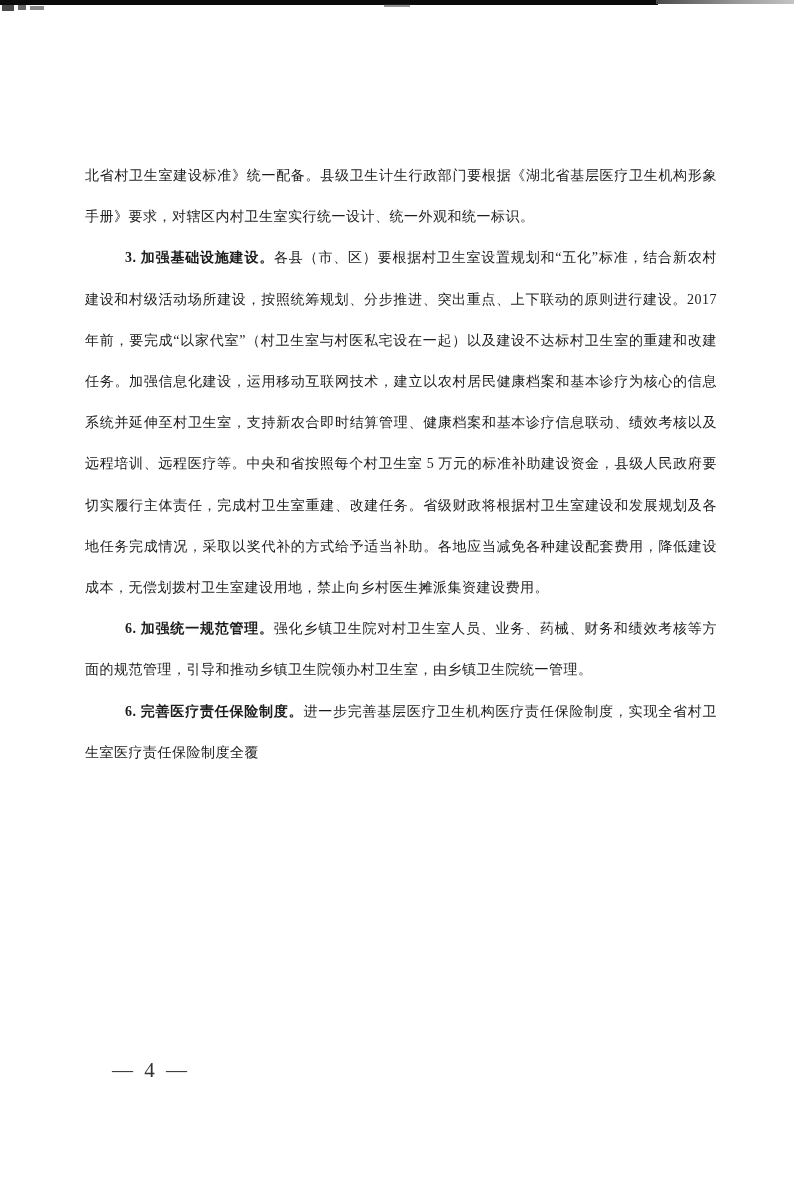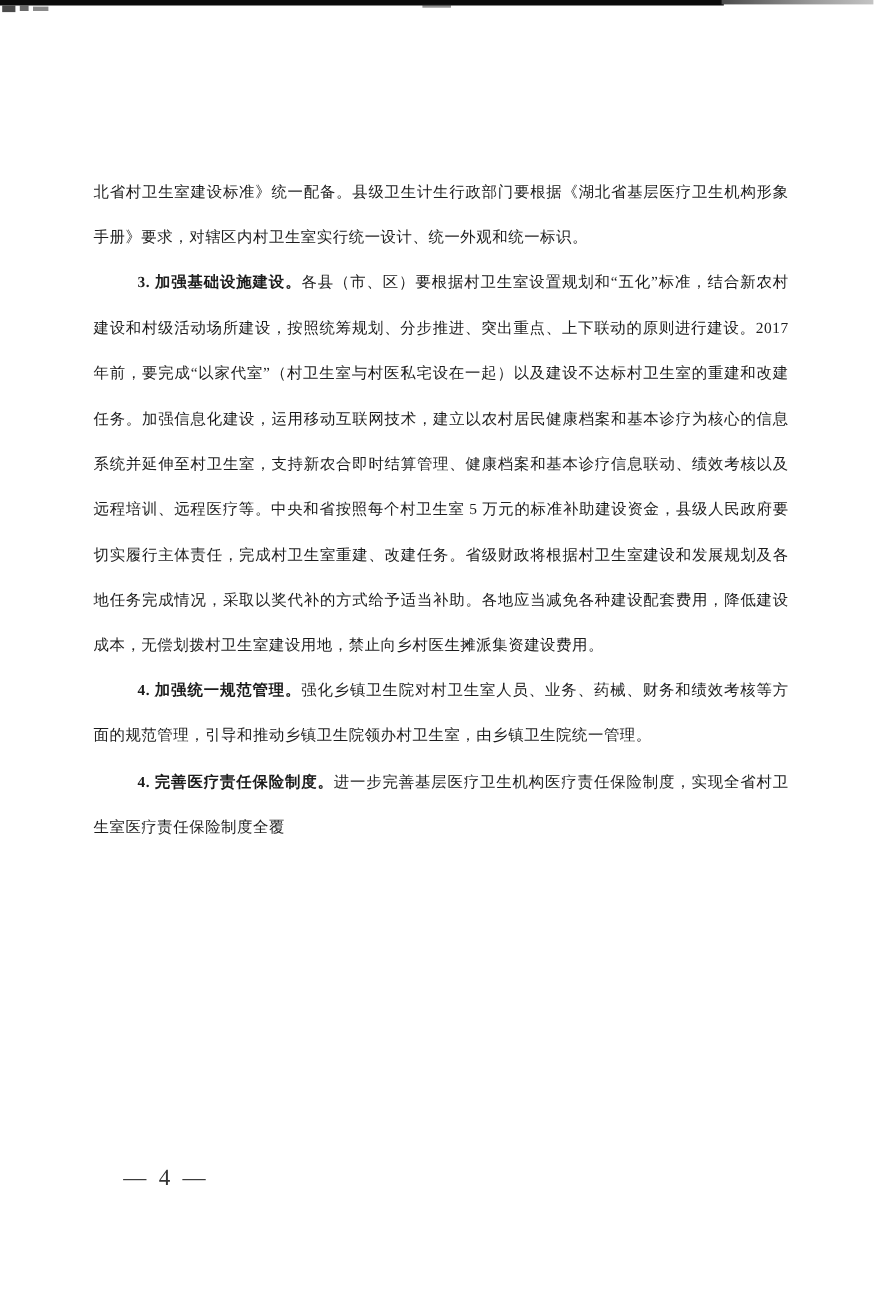--- a/index.html
+++ b/index.html
@@ -84,22 +84,22 @@
 
   <p>
     <span>北省村卫生室建设标准》统一配备。县级卫生计生行政部门要根据《湖北省基层医疗卫生机构形象手册》要求，对辖区内村卫生室实行统一设计、统一外观和统一标识。</span>
   </p>
 
   <p class="indent">
     <span class="lead">3. 加强基础设施建设。</span><span>各县（市、区）要根据村卫生室设置规划和“五化”标准，结合新农村建设和村级活动场所建设，按照统筹规划、分步推进、突出重点、上下联动的原则进行建设。2017 年前，要完成“以家代室”（村卫生室与村医私宅设在一起）以及建设不达标村卫生室的重建和改建任务。加强信息化建设，运用移动互联网技术，建立以农村居民健康档案和基本诊疗为核心的信息系统并延伸至村卫生室，支持新农合即时结算管理、健康档案和基本诊疗信息联动、绩效考核以及远程培训、远程医疗等。中央和省按照每个村卫生室 5 万元的标准补助建设资金，县级人民政府要切实履行主体责任，完成村卫生室重建、改建任务。省级财政将根据村卫生室建设和发展规划及各地任务完成情况，采取以奖代补的方式给予适当补助。各地应当减免各种建设配套费用，降低建设成本，无偿划拨村卫生室建设用地，禁止向乡村医生摊派集资建设费用。</span>
   </p>
 
   <p class="indent">
-    <span class="lead">4. 加强统一规范管理。</span><span>强化乡镇卫生院对村卫生室人员、业务、药械、财务和绩效考核等方面的规范管理，引导和推动乡镇卫生院领办村卫生室，由乡镇卫生院统一管理。</span>
+    <span class="lead">6. 加强统一规范管理。</span><span>强化乡镇卫生院对村卫生室人员、业务、药械、财务和绩效考核等方面的规范管理，引导和推动乡镇卫生院领办村卫生室，由乡镇卫生院统一管理。</span>
   </p>
 
   <p class="indent">
-    <span class="lead">4. 完善医疗责任保险制度。</span><span>进一步完善基层医疗卫生机构医疗责任保险制度，实现全省村卫生室医疗责任保险制度全覆</span>
+    <span class="lead">6. 完善医疗责任保险制度。</span><span>进一步完善基层医疗卫生机构医疗责任保险制度，实现全省村卫生室医疗责任保险制度全覆</span>
   </p>
 
 </div>
 
 <div class="page-number">— 4 —</div>
 
 </body></html>

